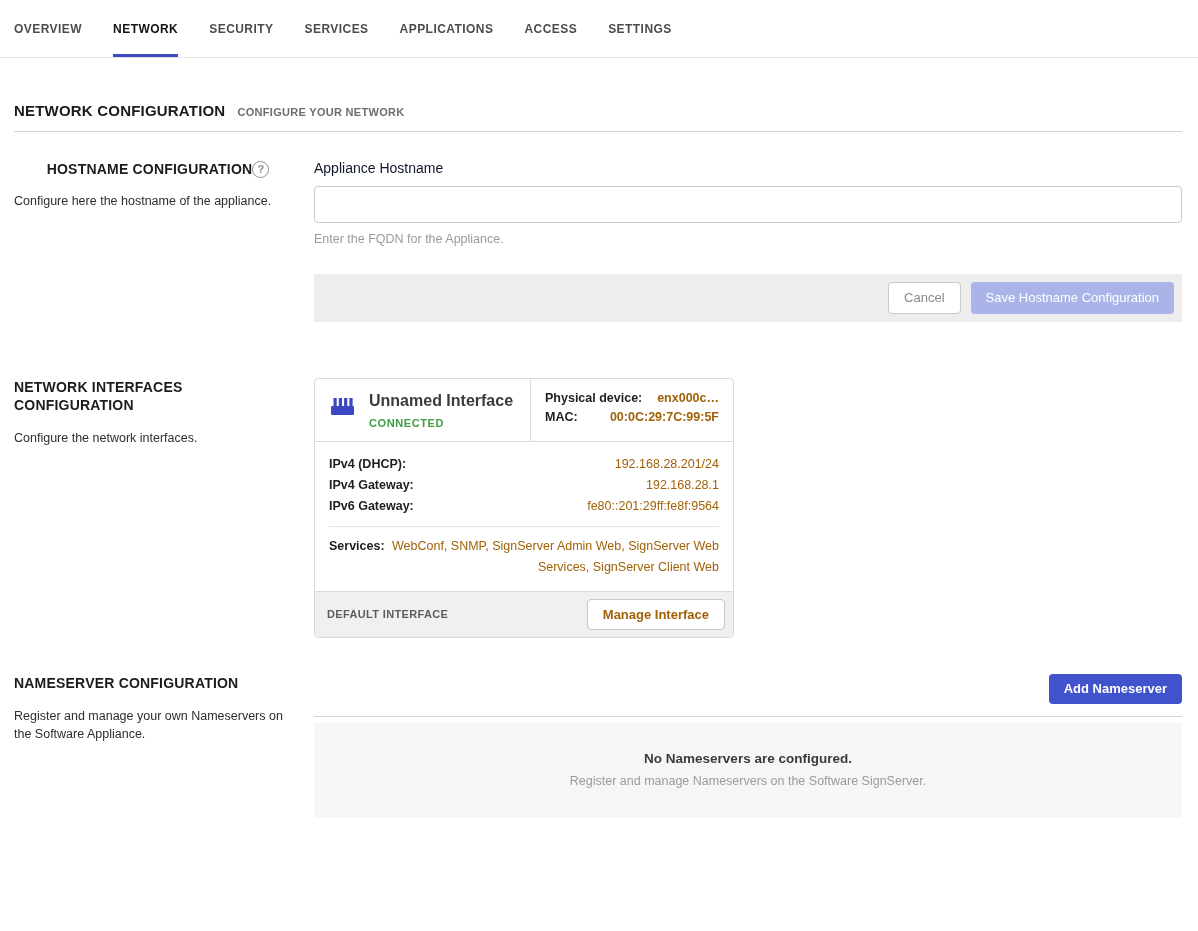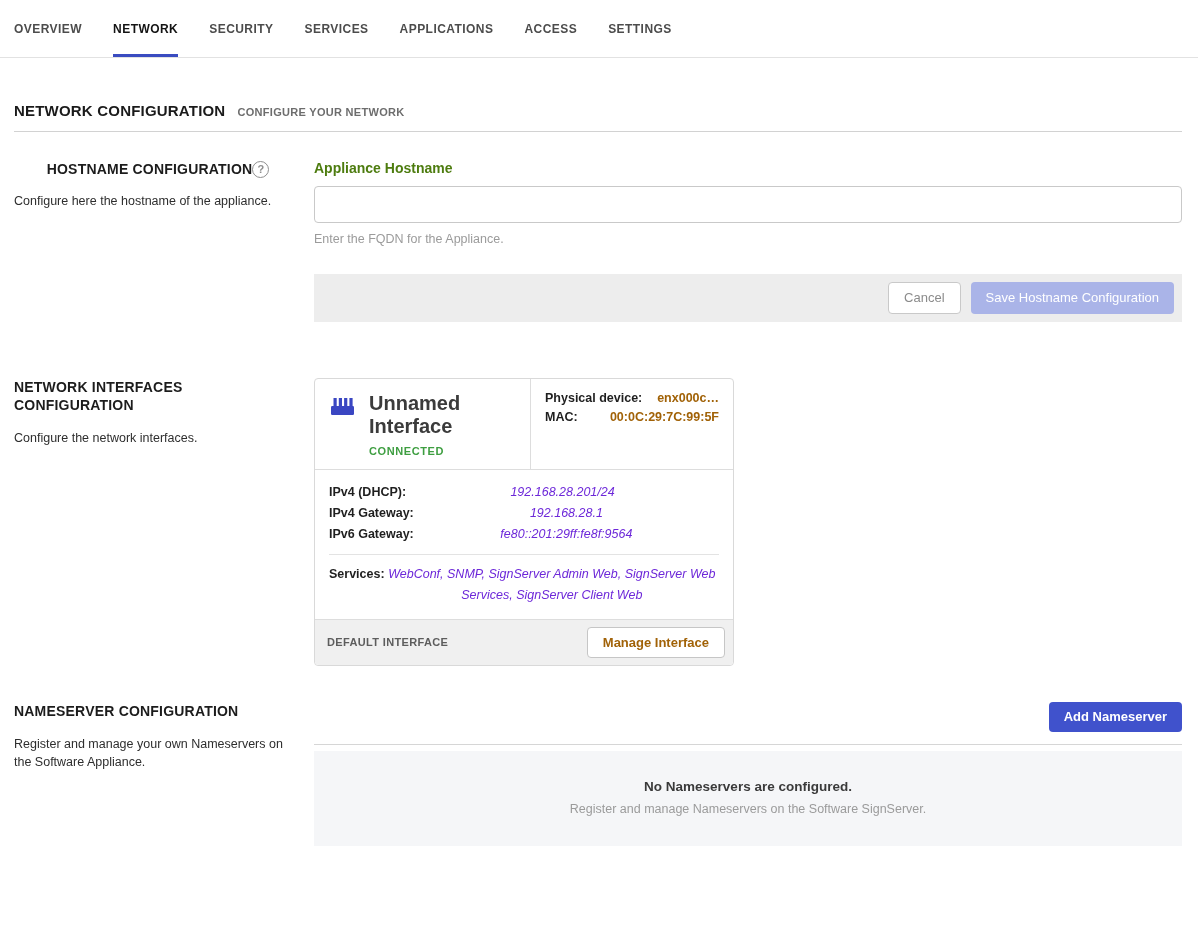--- a/index.html
+++ b/index.html
@@ -45,21 +45,21 @@
   .content { flex:1; min-width:0; }
 
   .help-icon {
     width:17px; height:17px; flex:none;
     border:1.5px solid #8f8f8f; border-radius:50%;
     display:inline-flex; align-items:center; justify-content:center;
     font-size:11px; font-weight:700; color:#8f8f8f; cursor:pointer;
   }
 
   
-  .field-label { font-size:14px; color:#4d7c0f;font-weight:bold; }
+  .field-label { font-size:14px; color:#0f172a; }
   .text-input {
     margin-top:10px; width:100%; height:37px;
     border:1px solid #c9c9c9; border-radius:4px;
     padding:0 10px; font-size:14px; color:#222;
     font-family:"Liberation Sans", sans-serif;
   }
   .help-text { margin-top:9px; font-size:12.5px; color:#9b9b9b; }
   .button-bar {
     margin-top:28px; background:#ededed;
     padding:8px 8px; display:flex; justify-content:flex-end; gap:10px;
@@ -78,31 +78,31 @@
   .iface-card {
     width:420px; border:1px solid #d9d9d9; border-radius:4px;
     font-size:12.5px; color:#222;
   }
   .card-header { display:flex; border-bottom:1px solid #ddd; }
   .card-header-left {
     width:216px; flex:none; display:flex; gap:13px;
     padding:13px 12px 12px 14px; border-right:1px solid #ddd;
   }
   .iface-icon { margin-top:3px; flex:none; }
-  .iface-name { font-size:20px; font-weight:600; color:#3b3b3b; }
+  .iface-name { font-size:16px; font-weight:600; color:#3b3b3b; }
   .iface-status { margin-top:7px; font-size:11px; font-weight:700; letter-spacing:.6px; color:#3e9e41; }
   .card-header-right { flex:1; padding:12px 14px; display:flex; flex-direction:column; gap:5px; }
   .kv { display:flex; justify-content:space-between; align-items:center; }
   .kv .k { font-weight:700; color:#1f1f1f; }
   .kv .v { color:#a16207;font-weight:bold; }
 
   .card-body { padding:12px 14px 13px; }
   .brow { display:flex; line-height:21px; }
   .brow .lbl { font-weight:700; color:#1f1f1f; white-space:nowrap; }
-  .brow .vals { flex:1; text-align:center; color:#6d28d9;font-style:italic; }
+  .brow .vals { flex:1; text-align:right; color:#a16207; }
   .services-row { border-top:1px solid #e3e3e3; margin-top:9px; padding-top:9px; }
 
   .card-footer {
     background:#f0f0f0; border-top:1px solid #ddd;
     border-radius:0 0 4px 4px;
     padding:7px 8px 7px 12px;
     display:flex; justify-content:space-between; align-items:center;
   }
   .footer-label { font-size:11px; font-weight:700; letter-spacing:.35px; color:#5d5d5d; }
 

